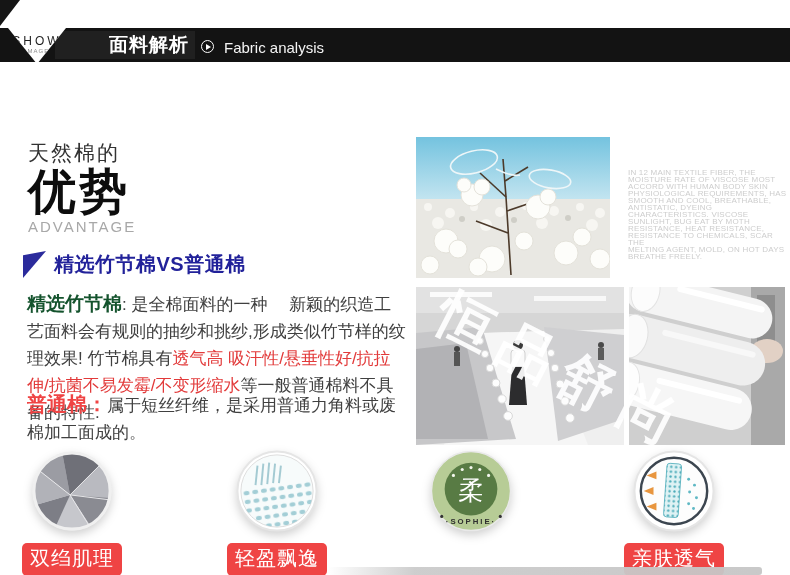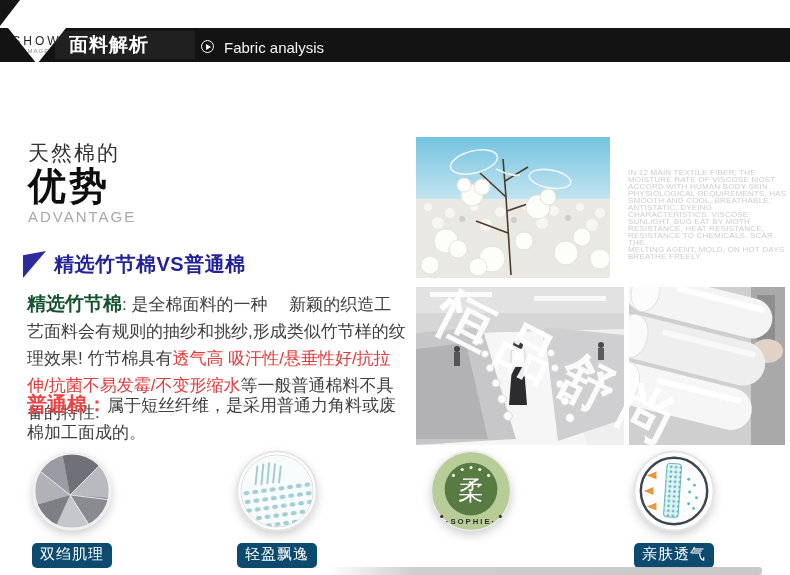--- a/index.html
+++ b/index.html
@@ -10,31 +10,31 @@
   
   .corner-tri { position:absolute; left:0; top:0; width:20px; height:26px; background:#151515;
                 clip-path:polygon(0 0,100% 0,0 100%); }
   .bar { position:absolute; left:0; top:28px; width:790px; height:34px; background:#131313; }
   .logo { position:absolute; left:8px; top:28px; width:58px; height:36px; background:#fff;
           clip-path:polygon(0 0,100% 0,50% 100%); text-align:center; z-index:3; }
   .logo .l1 { font-size:12px; letter-spacing:3px; color:#1f1f1f; margin-top:6px; }
   .logo .l2 { font-size:6px; letter-spacing:1px; color:#8d8d8d; }
   .title-box { position:absolute; left:55px; top:31px; width:140px; height:28px; background:#202020;
                display:flex; align-items:center; padding-left:14px; }
-  .title-cn { font-size:19px; font-weight:bold; color:#fff; letter-spacing:1px; white-space:nowrap; }
+  .title-cn { font-size:19px; font-weight:bold; color:#fff; letter-spacing:1px; white-space:nowrap;margin-left:40px; }
   .play { position:absolute; left:201px; top:40px; width:13px; height:13px; border:1px solid #fff;
           border-radius:50%; }
   .play-tri { position:absolute; left:4px; top:3px; width:0; height:0;
               border-left:5px solid #fff; border-top:3px solid transparent; border-bottom:3px solid transparent; }
   .title-en { position:absolute; left:224px; top:39px; font-size:15px; color:#f4f4f4;text-align:center; }
 
   
   .advantage { position:absolute; left:28px; top:139px; }
   .adv1 { font-size:21px; color:#333; letter-spacing:2px; }
-  .adv2 { font-size:38px; font-weight:bold; color:#0d0d0d; letter-spacing:3px; line-height:1.02;
+  .adv2 { font-size:48px; font-weight:bold; color:#0d0d0d; letter-spacing:3px; line-height:1.02;
           font-family:"DejaVu Serif","Liberation Serif",serif; }
   .adv3 { font-size:15px; color:#a8a8a8; letter-spacing:2px; margin-top:2px; }
 
   
   .sec-head { position:absolute; left:23px; top:251px; display:flex; align-items:center; }
   .flag { width:23px; height:27px; background:#2b2b9c; clip-path:polygon(0 16%,100% 0,0 100%); }
   .sec-head-text { margin-left:8px; font-size:20px; font-weight:bold; color:#22229a; letter-spacing:.5px; }
 
   .para1 { position:absolute; left:27px; top:290px; width:380px; font-size:17px; line-height:27px;
            color:#404040; white-space:pre-wrap; }
@@ -56,21 +56,21 @@
   .wm-wrap { position:absolute; left:416px; top:280px; width:374px; height:170px; overflow:hidden;
              pointer-events:none; z-index:2; }
   .wm { position:absolute; left:42px; top:-4px; font-size:56px; font-weight:bold;
         color:rgba(255,255,255,.92); letter-spacing:12px; white-space:nowrap;
         transform:rotate(27deg); transform-origin:left top; }
 
   
   .feat { position:absolute; top:450px; width:150px; text-align:center; }
   #feat-0 { left:-3px; } #feat-1 { left:202px; } #feat-2 { left:396px; } #feat-3 { left:599px;text-align:center; }
   .feat svg { width:82px; height:82px; filter:drop-shadow(0 4px 5px rgba(0,0,0,.18)); }
-  .feat-label { display:inline-block; margin-top:7px; background:#0c4a6e; color:#fff; font-size:15px;
+  .feat-label { display:inline-block; margin-top:7px; background:#ef4444; color:#fff; font-size:20px;
                 padding:2px 8px 4px; border-radius:5px; letter-spacing:1px; white-space:nowrap; }
 
   .bottom-shadow { position:absolute; bottom:0; left:328px; width:434px; height:8px; border-radius:3px;
         background:linear-gradient(to right, rgba(208,208,208,0), rgba(203,203,203,.95) 20%, rgba(198,198,198,.95)); }
 </style>
 </head>
 <body>
 
 <div id="page">
 

